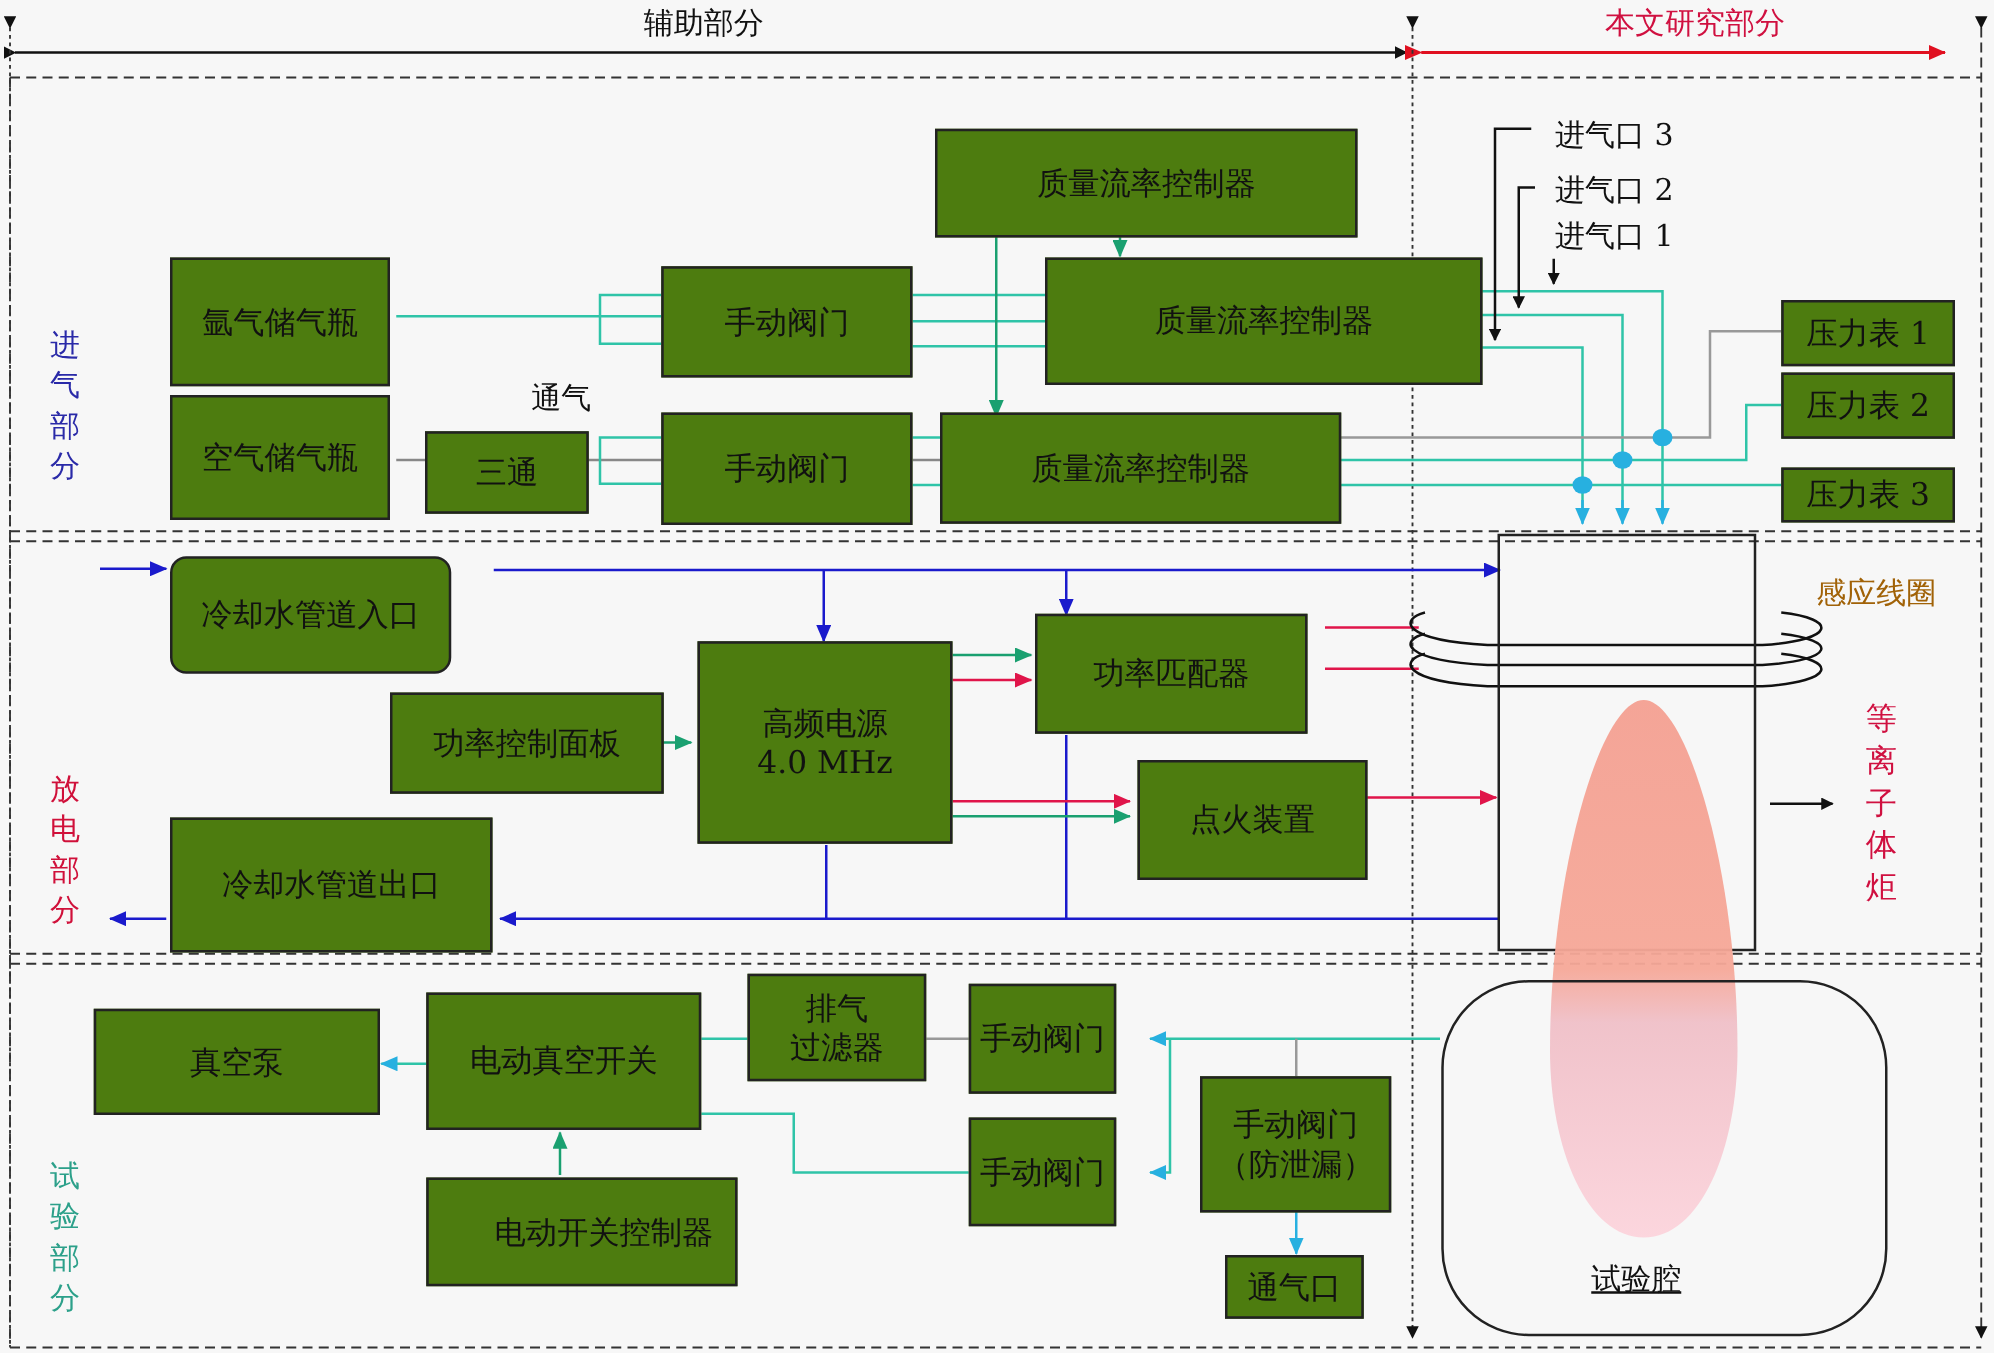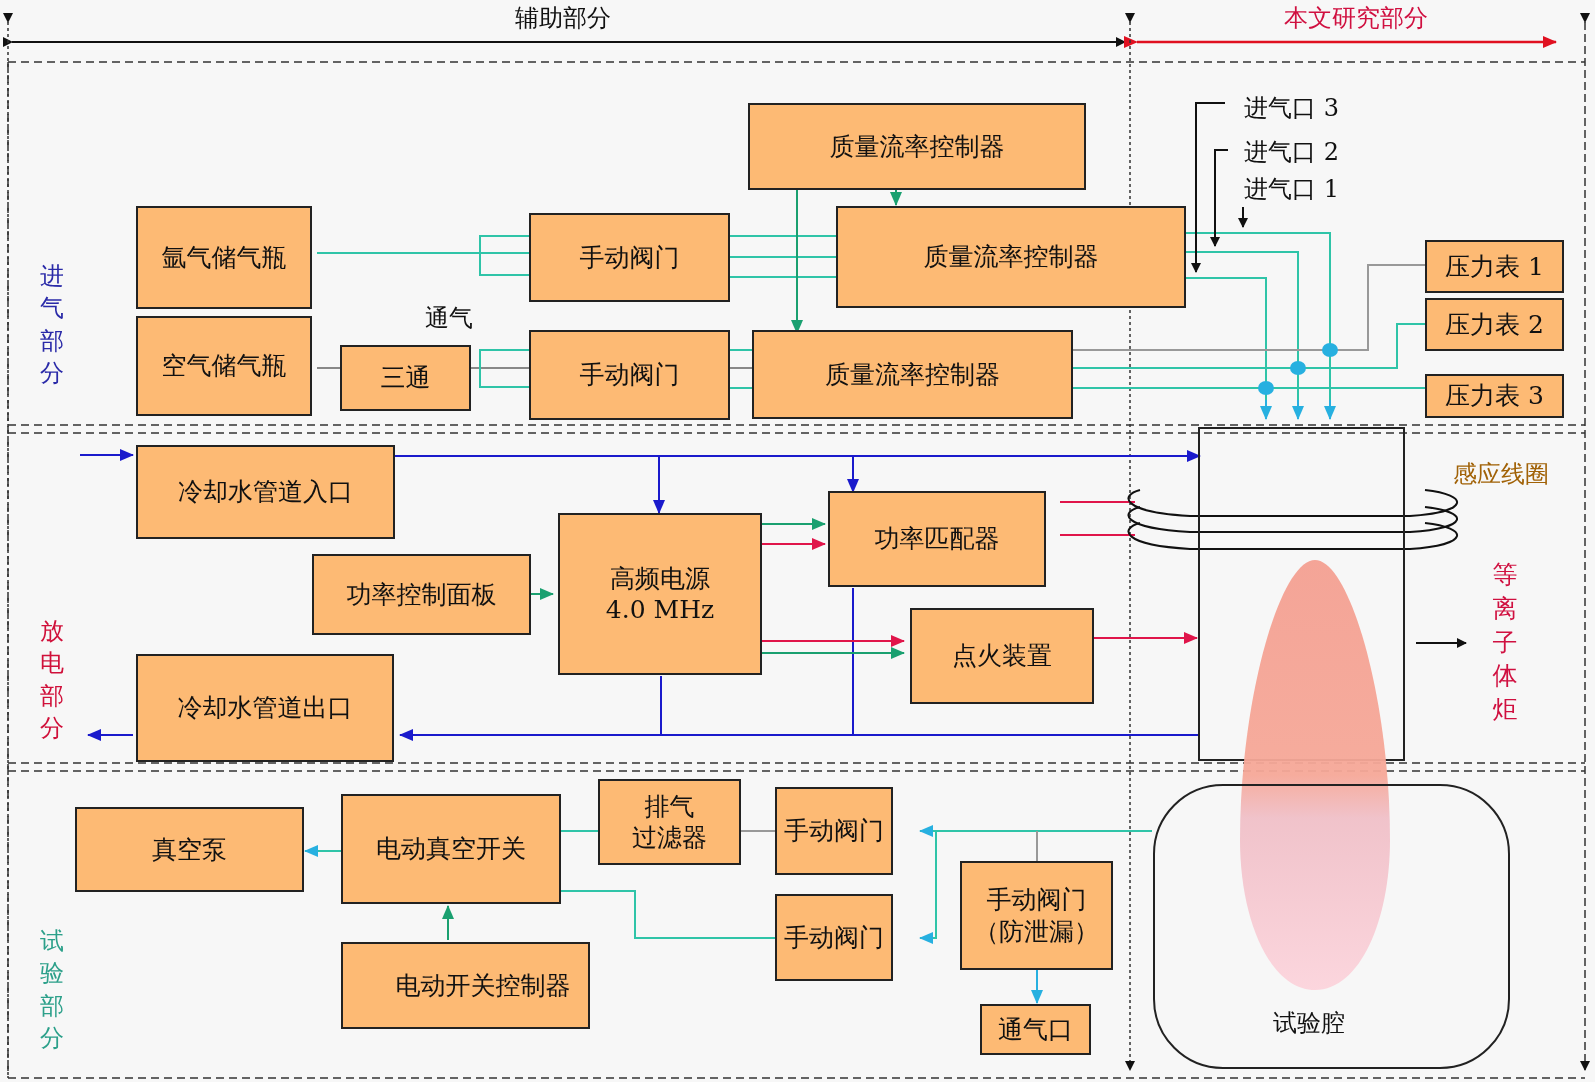--- a/index.html
+++ b/index.html
@@ -1,19 +1,19 @@
 <!DOCTYPE html>
 <html><head>
 <meta charset="utf-8">
 <style>
   html, body { margin:0; padding:0; background:#f7f7f7; }
   body { width:1595px; height:1082px; position:relative; overflow:hidden;
          font-family:"DejaVu Serif","Liberation Serif",serif; color:#111; }
   svg#diagram { position:absolute; left:0; top:0; }
-  .box { position:absolute; border:2px solid #222; background:#fdba74; box-sizing:border-box;
+  .box { position:absolute; border:2px solid #222; background:#4d7c0f; box-sizing:border-box;
          display:flex; align-items:center; justify-content:center; text-align:center;
          font-size:25px; line-height:1.25; white-space:pre-line; }
   .lbl { position:absolute; font-size:24px; white-space:nowrap; }
   .vlbl { position:absolute; font-size:24px; width:30px; text-align:center; line-height:1.35; word-break:break-all; }
   .chamber { position:absolute; border:2px solid #222; border-radius:70px; box-sizing:border-box; }
 </style>
 </head>
 <body>
 
 <svg id="diagram" width="1595" height="1082">
@@ -167,34 +167,34 @@
 <div class="box" style="left:748px;top:103px;width:338px;height:87px;">质量流率控制器</div>
 <div class="box" style="left:836px;top:206px;width:350px;height:102px;">质量流率控制器</div>
 <div class="box" style="left:752px;top:330px;width:321px;height:89px;">质量流率控制器</div>
 <div class="lbl" style="left:1244px;top:92px;">进气口 3</div>
 <div class="lbl" style="left:1244px;top:136px;">进气口 2</div>
 <div class="lbl" style="left:1244px;top:173px;">进气口 1</div>
 <div class="box" style="left:1425px;top:240px;width:139px;height:53px;">压力表 1</div>
 <div class="box" style="left:1425px;top:298px;width:139px;height:53px;">压力表 2</div>
 <div class="box" style="left:1425px;top:374px;width:139px;height:44px;">压力表 3</div>
 
-<div class="box" style="left:136px;top:445px;width:259px;height:94px;">冷却水管道入口</div>
+<div class="box" style="left:136px;top:445px;width:225px;height:94px;border-radius:13px;">冷却水管道入口</div>
 <div class="box" style="left:312px;top:554px;width:219px;height:81px;">功率控制面板</div>
 <div class="box" style="left:558px;top:513px;width:204px;height:162px;">高频电源
 4.0 MHz</div>
 <div class="box" style="left:828px;top:491px;width:218px;height:96px;">功率匹配器</div>
 <div class="box" style="left:910px;top:608px;width:184px;height:96px;">点火装置</div>
 <div class="box" style="left:136px;top:654px;width:258px;height:108px;">冷却水管道出口</div>
 <div class="lbl" style="left:1453px;top:458px;color:#a16207;">感应线圈</div>
 <div class="vlbl" style="left:1490px;top:558px;color:#d01040;font-size:25px;">等离子体炬</div>
 
 <div class="box" style="left:75px;top:807px;width:229px;height:85px;">真空泵</div>
 <div class="box" style="left:341px;top:794px;width:220px;height:110px;">电动真空开关</div>
 <div class="box" style="left:341px;top:942px;width:249px;height:87px;padding-left:35px;">电动开关控制器</div>
 <div class="box" style="left:598px;top:779px;width:143px;height:86px;">排气
 过滤器</div>
 <div class="box" style="left:775px;top:787px;width:118px;height:88px;">手动阀门</div>
 <div class="box" style="left:775px;top:894px;width:118px;height:87px;">手动阀门</div>
 <div class="box" style="left:960px;top:861px;width:153px;height:109px;">手动阀门
 （防泄漏）</div>
 <div class="box" style="left:980px;top:1004px;width:111px;height:51px;">通气口</div>
 <div class="chamber" style="left:1153px;top:784px;width:357px;height:285px;"></div>
-<div class="lbl" style="left:1273px;top:1007px;">试验腔</div>
+<div class="lbl" style="left:1273px;top:1007px;text-decoration:underline;">试验腔</div>
 
 </body></html>

